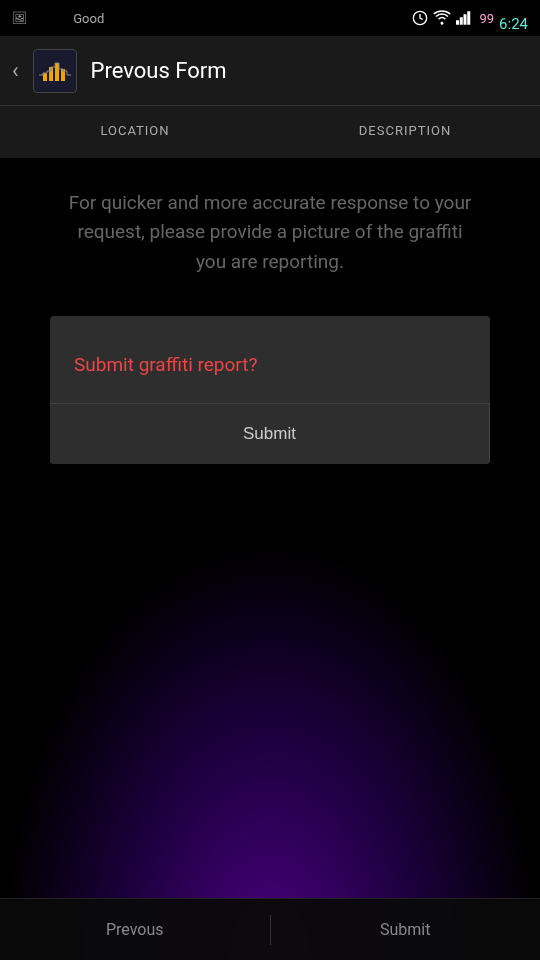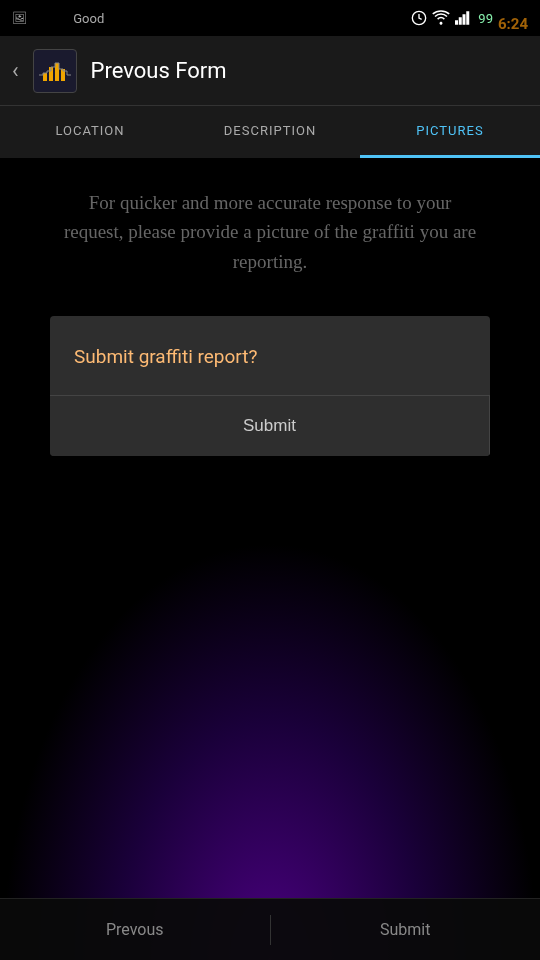--- a/index.html
+++ b/index.html
@@ -36,23 +36,23 @@
       margin-right: auto;
     }
 
     .status-icons {
       display: flex;
       align-items: center;
       gap: 5px;
     }
 
     .status-text {
-      color: #a16207;
+      color: #5eead4;
       font-size: 15px;
-      font-weight: bold;
+      font-weight: normal;
       margin-top: 12px;
     }
 
     
     .app-header {
       width: 100%;
       height: 70px;
       background: #1a1a1a;
       display: flex;
       align-items: center;
@@ -127,34 +127,33 @@
       align-items: center;
     }
 
     .instruction-text {
       color: #666;
       font-size: 19px;
       text-align: center;
       line-height: 1.55;
       margin-bottom: 40px;
       max-width: 420px;
-      font-family: Liberation Serif, serif;
     }
 
     
     .dialog {
       width: 440px;
       background: #2e2e2e;
       border-radius: 4px;
       overflow: hidden;
     }
 
     .dialog-message {
-      padding: 28px 24px 24px;
-      color: #fdba74;
+      padding: 36px 24px 24px;
+      color: #ef4444;
       font-size: 19px;
       font-weight: 400;
       line-height: 1.4;
     }
 
     .dialog-divider {
       width: 100%;
       height: 1px;
       background: #444;
     }
@@ -254,21 +253,21 @@
       <path d="M4 7C6.2 4.8 9 3.5 12 3.5s5.8 1.3 8 3.5" stroke="#fff" stroke-width="2" fill="none"></path>
       <path d="M1 3.5C4.2.8 7.9-.5 12-.5s7.8 1.3 11 4" stroke="#fff" stroke-width="2" fill="none"></path>
     </svg>
 
     <svg width="18" height="16" viewBox="0 0 24 18" fill="#fff">
       <rect x="0" y="12" width="4" height="6" fill="#fff"></rect>
       <rect x="5" y="8" width="4" height="10" fill="#fff"></rect>
       <rect x="10" y="4" width="4" height="14" fill="#fff"></rect>
       <rect x="15" y="0" width="4" height="18" fill="#fff"></rect>
     </svg>
-    <span style="color:#86efac;font-size:13px;text-align:center;">99</span>
+    <span style="color:#f9a8d4;font-size:13px;text-align:center;">99</span>
     <span class="status-text">6:24</span>
   </div>
 </div>
 
 <div class="app-header">
   <span class="back-icon">‹</span>
   <div class="app-logo">
     <svg width="32" height="28" viewBox="0 0 32 28">
       <rect x="0" y="0" width="32" height="28" fill="#1a1a2e"></rect>
 
@@ -282,23 +281,20 @@
   </div>
   <span class="header-title">Prevous Form</span>
 </div>
 
 <div class="tab-bar">
   <div class="tab">
     <span>LOCATION</span>
   </div>
   <div class="tab">
     <span>DESCRIPTION</span>
-  </div>
-  <div class="tab active">
-    <span>PICTURES</span>
   </div>
 </div>
 
 <div class="main-content">
   <div class="content-wrapper">
     <p class="instruction-text">For quicker and more accurate response to your request, please provide a picture of the graffiti you are reporting.</p>
 
     <div class="dialog">
       <div class="dialog-message">Submit graffiti report?</div>
       <div class="dialog-divider"></div>

